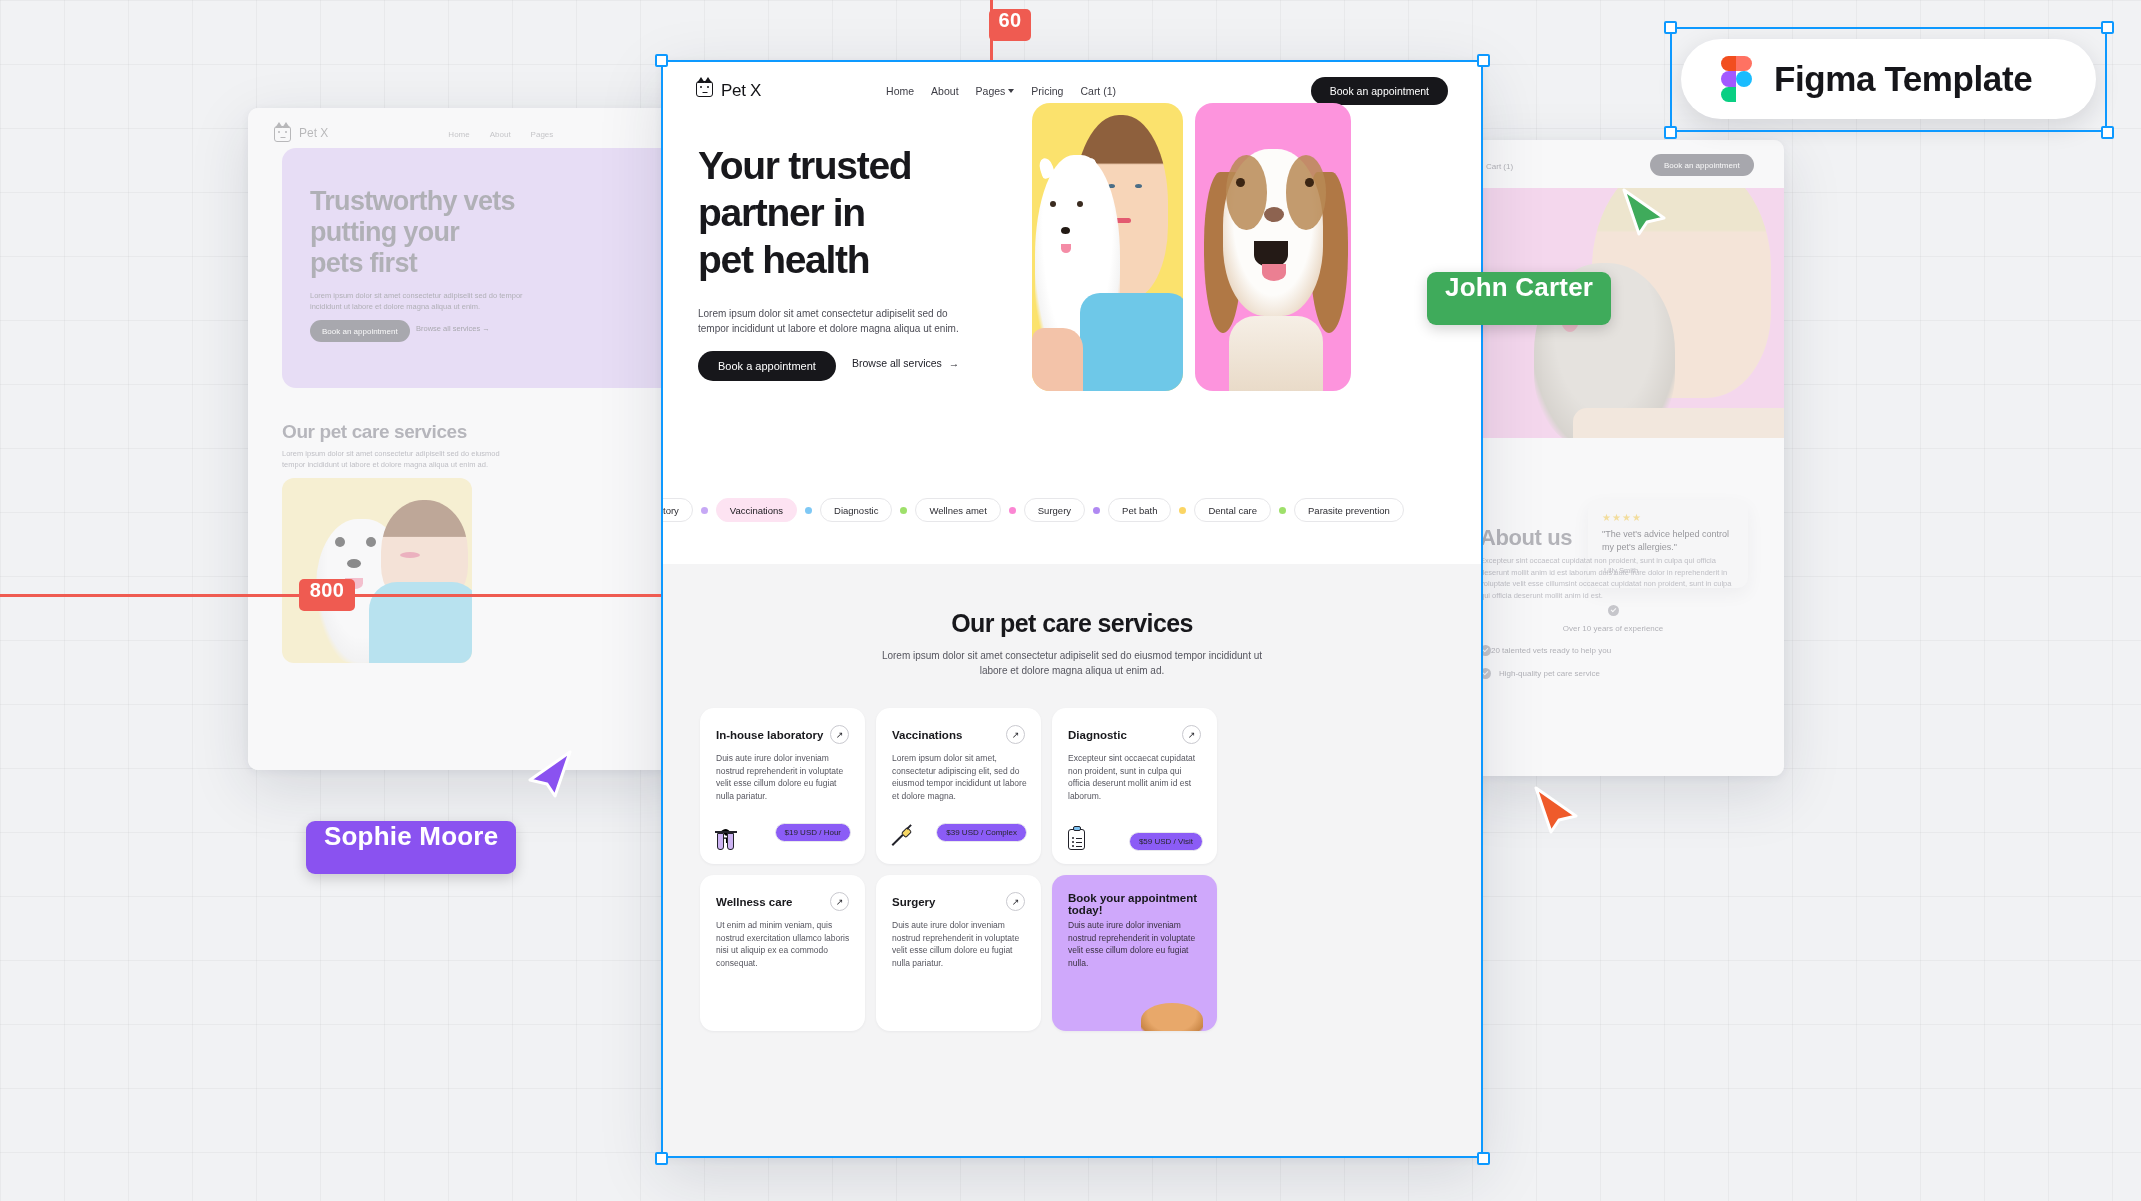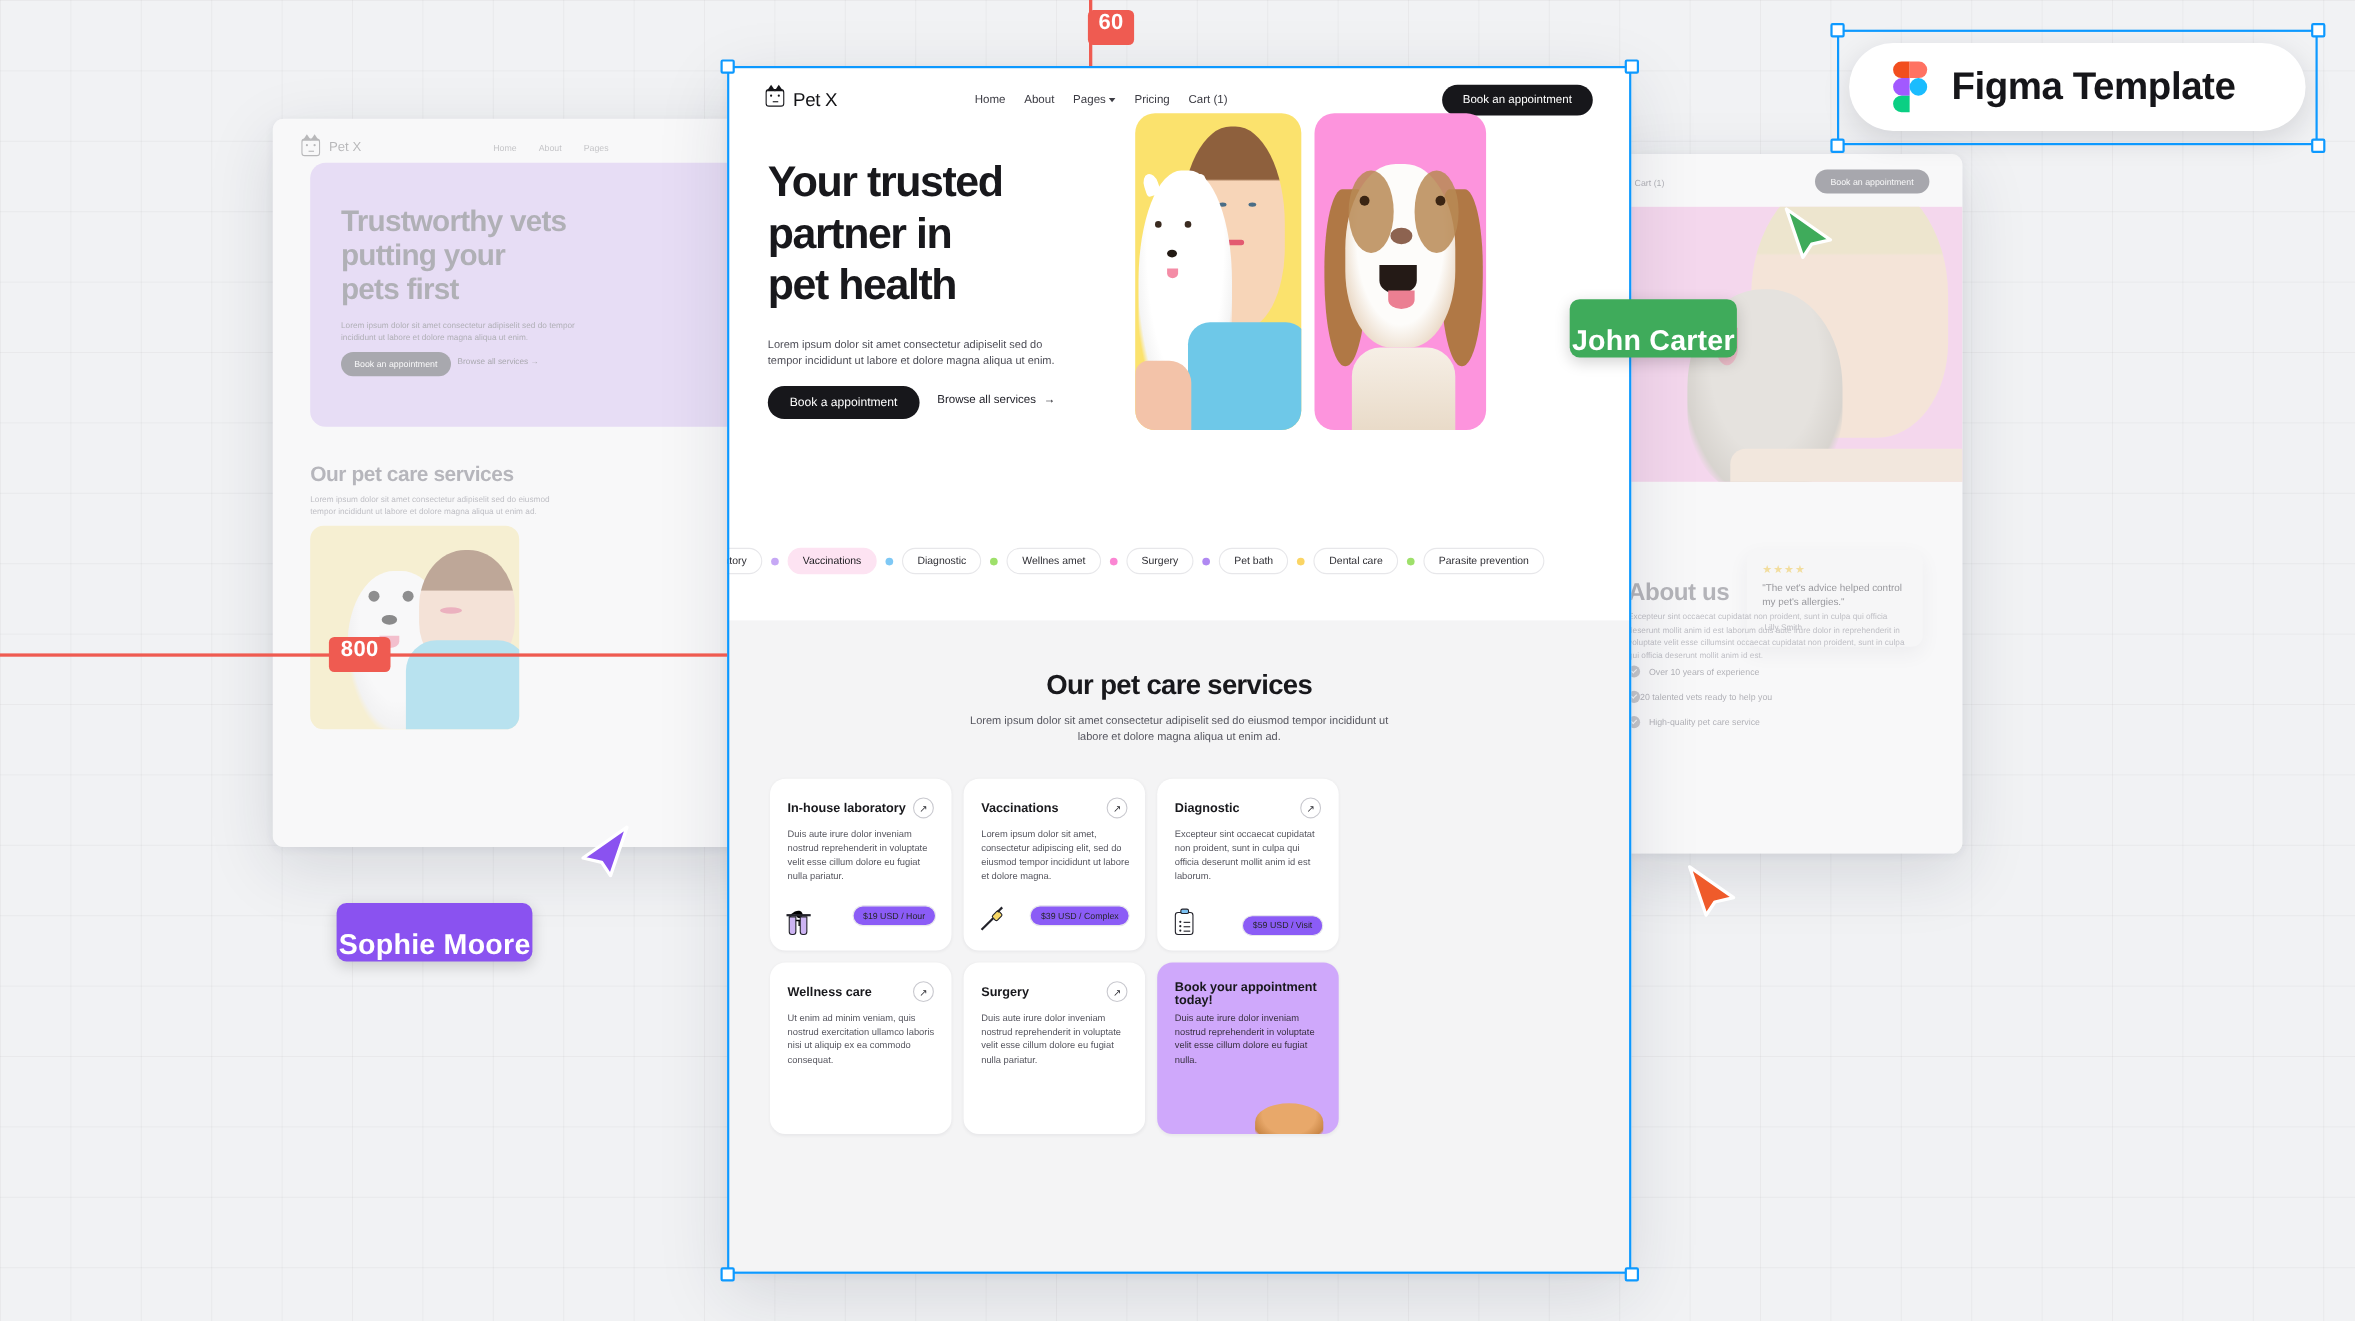--- a/index.html
+++ b/index.html
@@ -84,21 +84,21 @@
   .meas-line { position:absolute; background:#ef5b51; }
   .meas-badge {
     position:absolute; background:#ef5b51; color:#fff; border-radius:5px;
     display:flex; align-items:flex-start; justify-content:center;
     font-size:20px; font-weight:700; letter-spacing:.3px;
   }
 
   .cursor-label {
     position:absolute; border-radius:9px; color:#fff;
     font-size:26px; font-weight:700; letter-spacing:.2px;
-    display:flex; align-items:flex-end; padding:0 2px;
+    display:flex; align-items:flex-start; padding:0 18px;
     box-shadow:0 4px 14px rgba(0,0,0,.18);
     white-space:nowrap;
   }
   .cursor-arrow { position:absolute; }
 
   .figma-badge {
     position:absolute; background:#fff; border-radius:999px;
     display:flex; align-items:center; gap:22px; padding:0 40px;
     box-shadow:0 8px 26px rgba(20,20,40,.13);
   }
@@ -184,21 +184,21 @@
 
     <div style="position:absolute; left:124px; top:360px; width:160px; height:88px; background:#fafafa; border-radius:10px; box-shadow:0 6px 18px rgba(30,30,50,.10);">
       <div style="position:absolute; left:14px; top:12px; color:#f3c948; font-size:10px; letter-spacing:1px;">★★★★</div>
       <div style="position:absolute; left:14px; top:28px; width:134px; font-size:9px; line-height:13px; color:#3a3a42; font-weight:500;">"The vet's advice helped control my pet's allergies."</div>
       <div style="position:absolute; left:16px; top:66px; font-size:7.5px; color:#85858f;">Lilly Smith</div>
     </div>
 
     <div style="position:absolute; left:16px; top:385px; font-size:22px; font-weight:600; color:#76767f; letter-spacing:-.4px;">About us</div>
     <div style="position:absolute; left:16px; top:415px; width:256px; font-size:7.5px; line-height:11.5px; color:#8b8b95;">Excepteur sint occaecat cupidatat non proident, sunt in culpa qui officia deserunt mollit anim id est laborum duis aute irure dolor in reprehenderit in voluptate velit esse cillumsint occaecat cupidatat non proident, sunt in culpa qui officia deserunt mollit anim id est.</div>
     <div style="position:absolute; left:16px; top:465px; width:266px;">
-      <div style="display:flex;align-items:flex-end;gap:8px;margin-bottom:12px;">
+      <div style="display:flex;align-items:center;gap:8px;margin-bottom:12px;flex-direction:column;">
         <span class="check"></span>
         <span style="font-size:8px;color:#70707a;">Over 10 years of experience</span>
       </div>
       <div style="display:flex;align-items:center;gap:0;margin-bottom:12px;">
         <span class="check"></span>
         <span style="font-size:8px;color:#70707a;">20 talented vets ready to help you</span>
       </div>
       <div style="display:flex;align-items:center;gap:8px;">
         <span class="check"></span>
         <span style="font-size:8px;color:#70707a;">High-quality pet care service</span>

